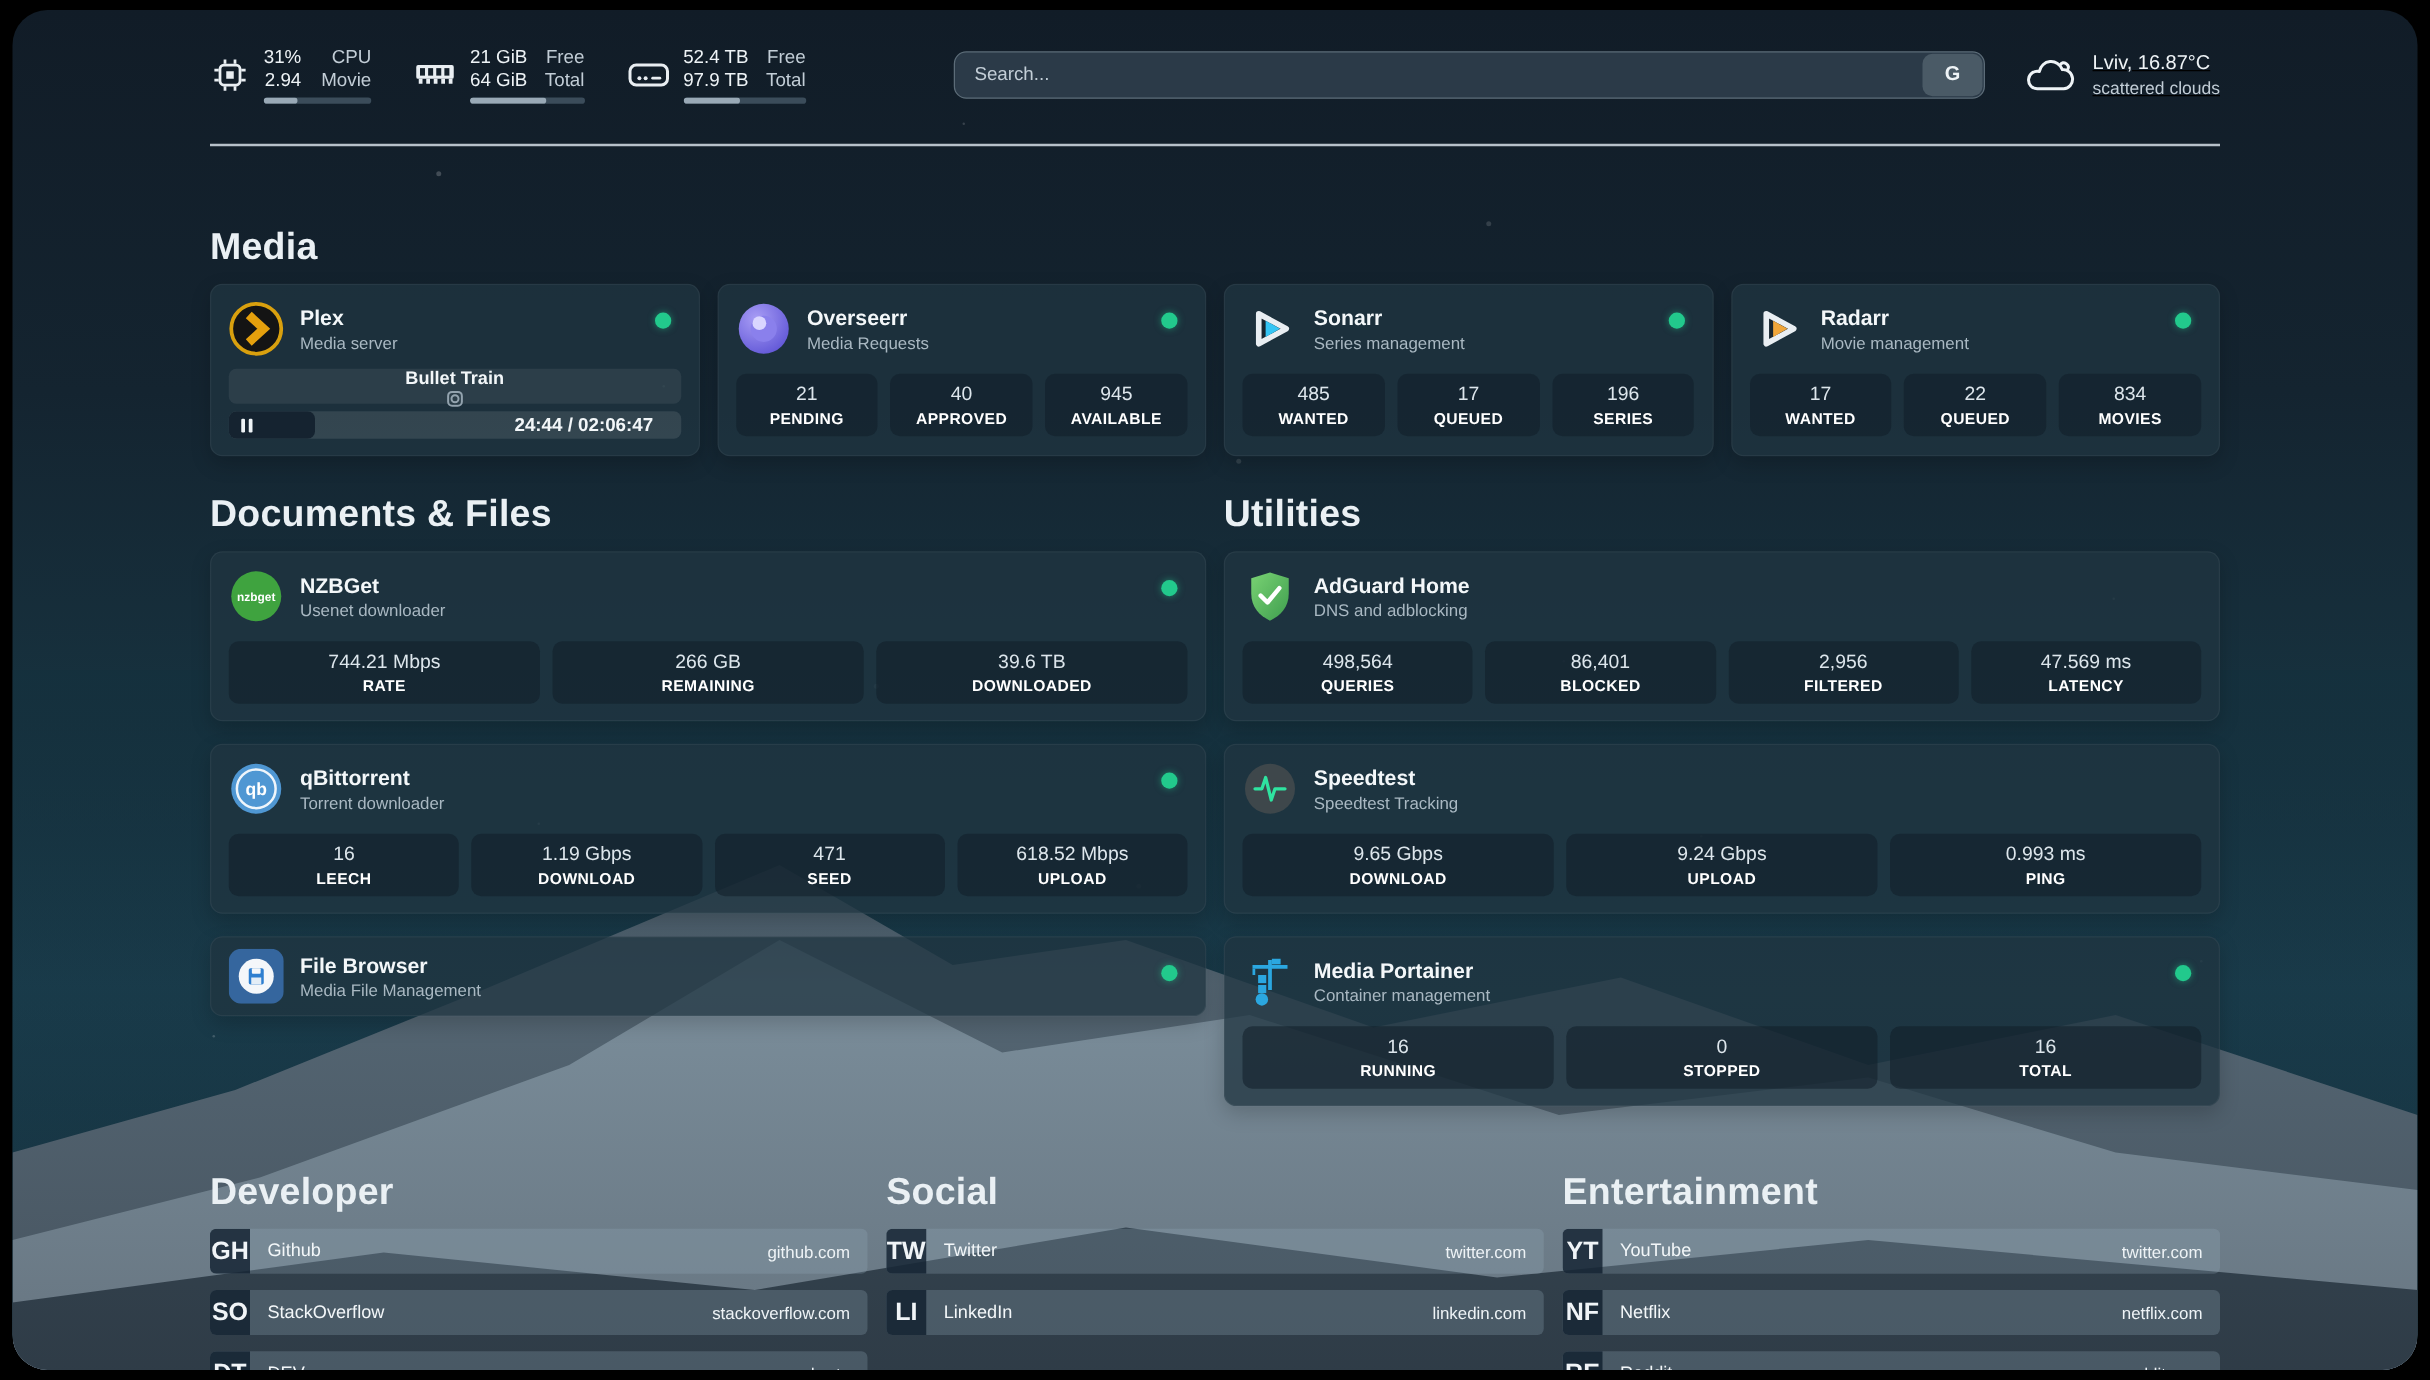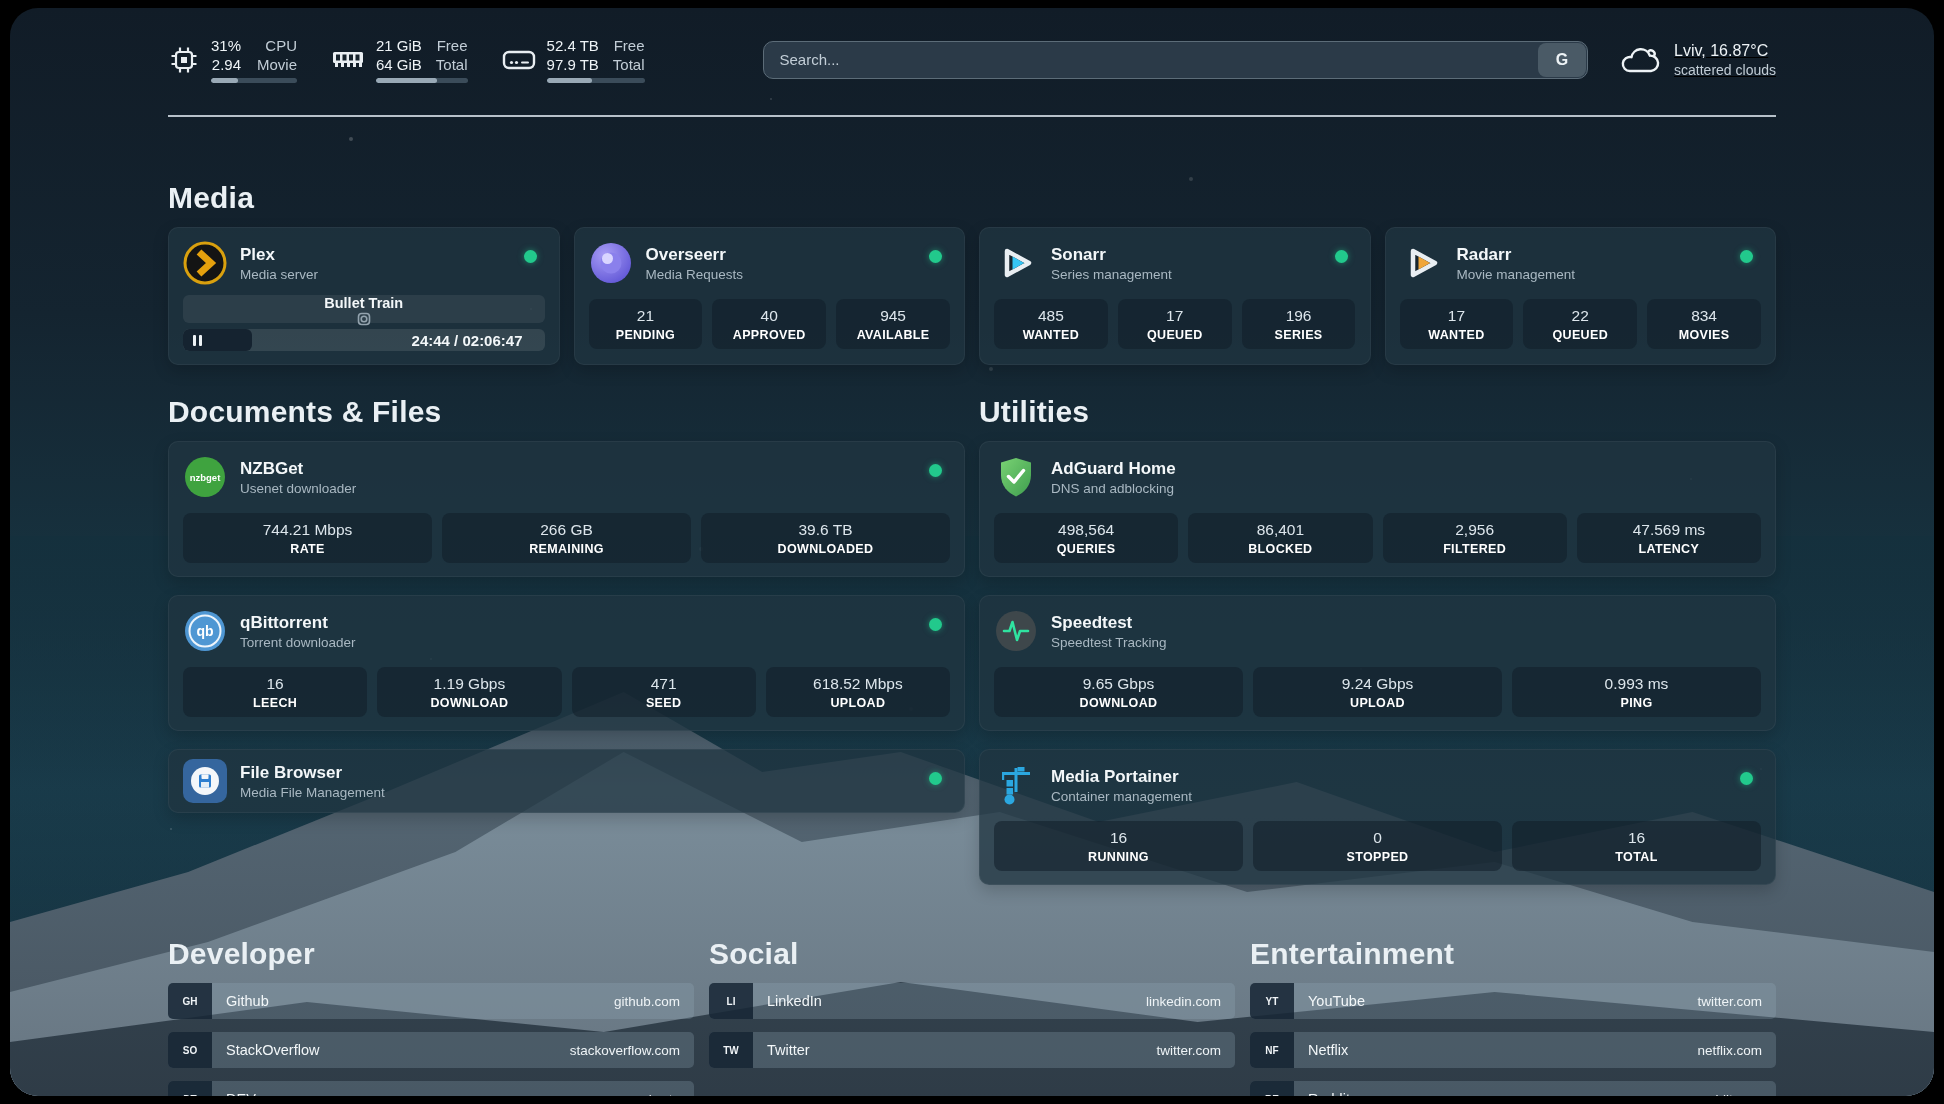--- a/index.html
+++ b/index.html
@@ -78,21 +78,21 @@
   .two-col > div { flex:1; min-width:0; }
   .col-heading { margin-top:30px; }
   .stack { display:flex; flex-direction:column; gap:18px; margin-top:12px; }
 
   
   .bm-wrap { display:flex; gap:15px; margin-top:52px; align-items:flex-start; }
   .bm-group { flex:1; min-width:0; }
   .bm-rows { margin-top:12px; display:flex; flex-direction:column; gap:13px; }
   .bm-row { display:flex; align-items:stretch; height:36px; border-radius:5px; overflow:hidden;
     background:rgba(150,175,190,0.26); cursor:pointer; }
-  .bm-abbr { width:44px; flex:none; background:rgba(15,30,45,0.80); color:#f0f4f7; font-size:10px;
+  .bm-abbr { width:32px; flex:none; background:rgba(15,30,45,0.80); color:#f0f4f7; font-size:20px;
     font-weight:600; display:flex; align-items:center; justify-content:center; }
   .bm-name { flex:1; display:flex; align-items:center; padding-left:14px; color:#f3f7f9; font-size:14.5px; }
   .bm-domain { display:flex; align-items:center; padding-right:14px; color:#eef3f6; font-size:13.5px; white-space:nowrap; }
 </style>
 </head>
 <body>
 
 <div class="screen">
 
   <svg class="mountains" viewBox="0 0 1944 560" preserveAspectRatio="none" aria-hidden="true">
@@ -569,29 +569,29 @@
             <span class="bm-name">DEV</span>
             <span class="bm-domain">dev.to</span>
           </div>
         </div>
       </div>
 
       <div class="bm-group">
         <h2 class="section-heading">Social</h2>
         <div class="bm-rows">
           <div class="bm-row">
+            <span class="bm-abbr">TW</span>
+            <span class="bm-name">Twitter</span>
+            <span class="bm-domain">twitter.com</span>
+          </div>
+          <div class="bm-row">
             <span class="bm-abbr">LI</span>
             <span class="bm-name">LinkedIn</span>
             <span class="bm-domain">linkedin.com</span>
           </div>
-          <div class="bm-row">
-            <span class="bm-abbr">TW</span>
-            <span class="bm-name">Twitter</span>
-            <span class="bm-domain">twitter.com</span>
-          </div>
         </div>
       </div>
 
       <div class="bm-group">
         <h2 class="section-heading">Entertainment</h2>
         <div class="bm-rows">
           <div class="bm-row">
             <span class="bm-abbr">YT</span>
             <span class="bm-name">YouTube</span>
             <span class="bm-domain">twitter.com</span>

